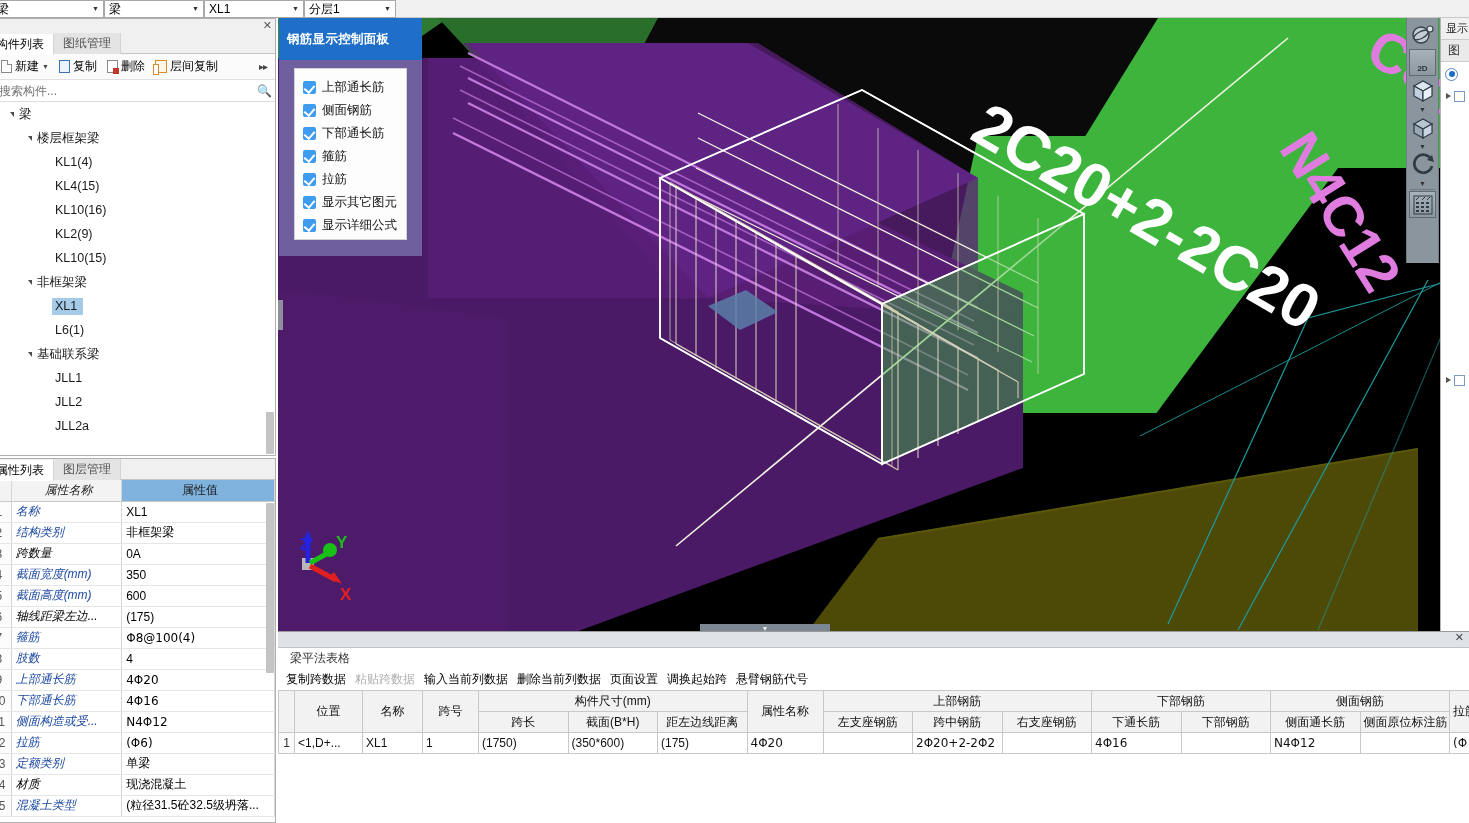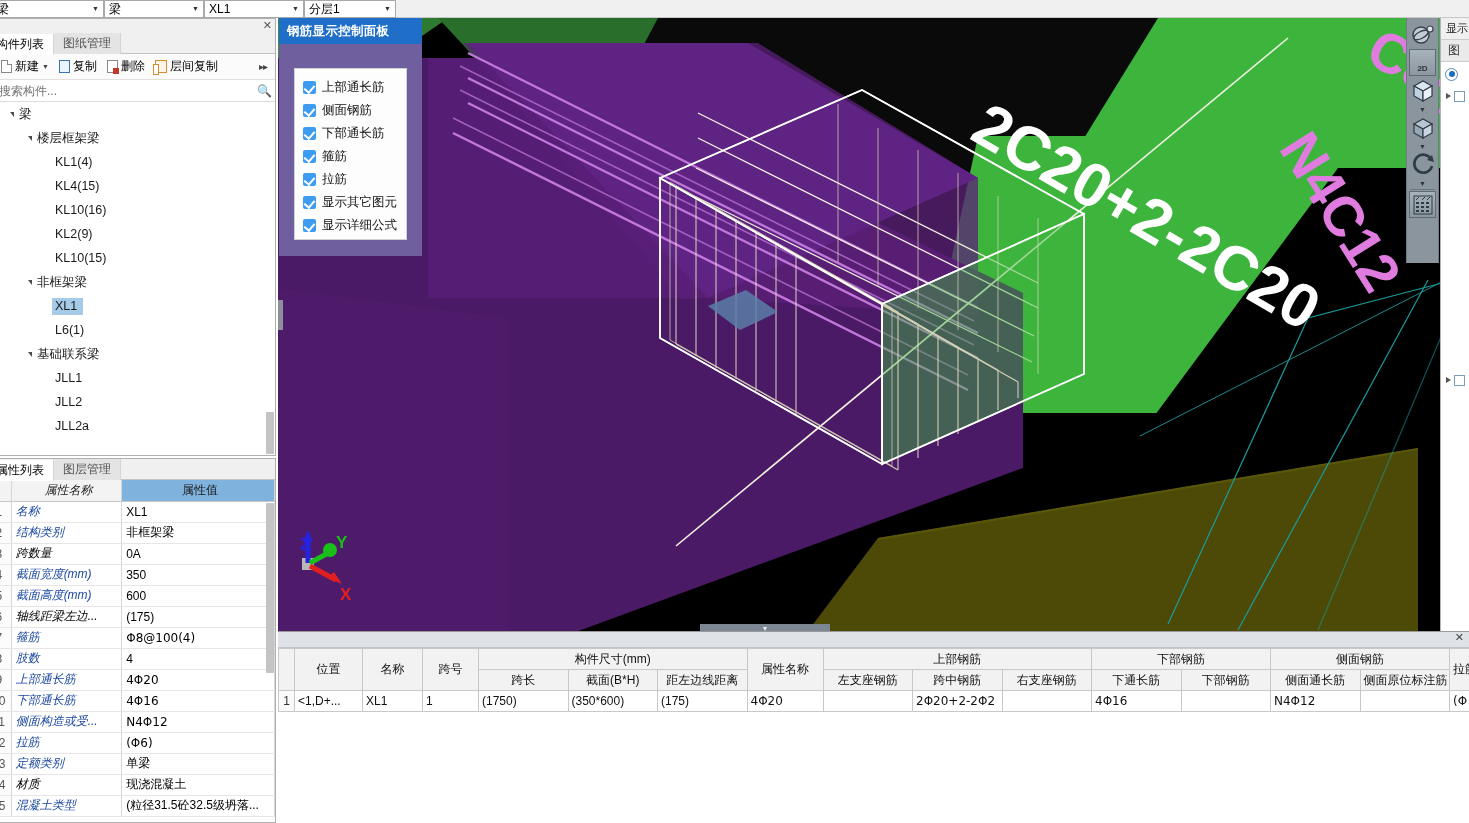--- a/index.html
+++ b/index.html
@@ -235,21 +235,21 @@
 
   
   #rebarpanel {
     position: absolute; left: 279px; top: 18px;
     width: 143px; height: 238px;
     background: #6f5f9e;
     box-shadow: 0 0 0 0 transparent;
     overflow: hidden;
   }
   #rp-title {
-    height: 26px; background: #1f6fc8;
+    height: 42px; background: #1f6fc8;
     display: flex; align-items: center; padding-left: 8px;
     color: #fff; font-size: 12.5px; font-weight: bold;
     letter-spacing: 0.3px;
   }
   #rp-body {
     position: absolute; left: 15px; top: 50px;
     width: 113px; height: 172px;
     background: #fdfdfd; border: 1px solid #d2d2d2;
     padding: 7px 0 0 8px;
   }
@@ -746,20 +746,30 @@
         <td class="pval">(粒径31.5砼32.5级坍落...</td>
       </tr>
     </tbody>
       </table>
     <div id="pp-vscroll"></div>
   </div>
 
   <div id="bottompanel">
     <div id="bp-titlebar">
       <span id="bp-close">✕</span>
+    </div>
+    <div id="bp-caption">梁平法表格</div>
+    <div id="bp-tools">
+      <span class="bpt">复制跨数据</span>
+      <span class="bpt dim">粘贴跨数据</span>
+      <span class="bpt">输入当前列数据</span>
+      <span class="bpt">删除当前列数据</span>
+      <span class="bpt">页面设置</span>
+      <span class="bpt">调换起始跨</span>
+      <span class="bpt">悬臂钢筋代号</span>
     </div>
     <div id="bp-gridwrap">
       <table id="bp-grid">
         <tbody>
             <tr>
           <th class="rn" rowspan="2"></th>
           <th rowspan="2" style="width:68px">位置</th>
           <th rowspan="2" style="width:60px">名称</th>
           <th rowspan="2" style="width:56px">跨号</th>
           <th colspan="3">构件尺寸(mm)</th>

